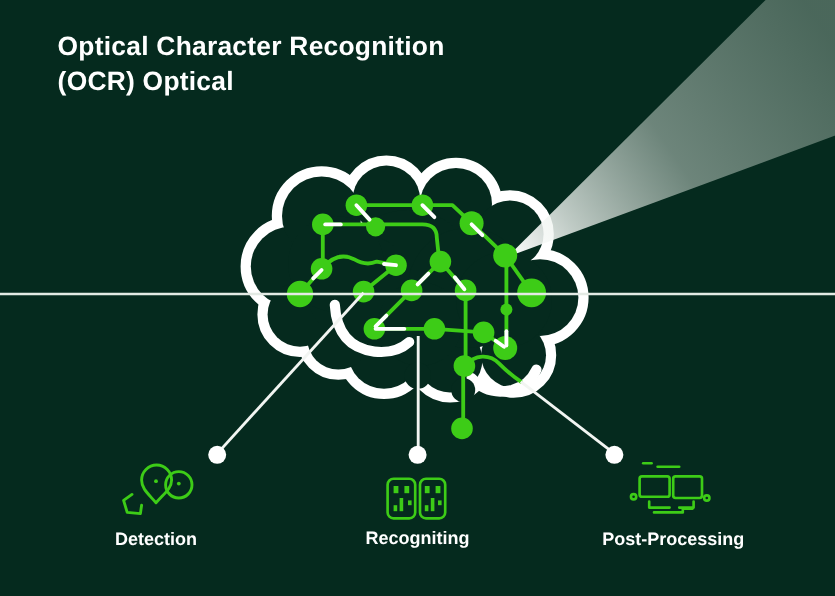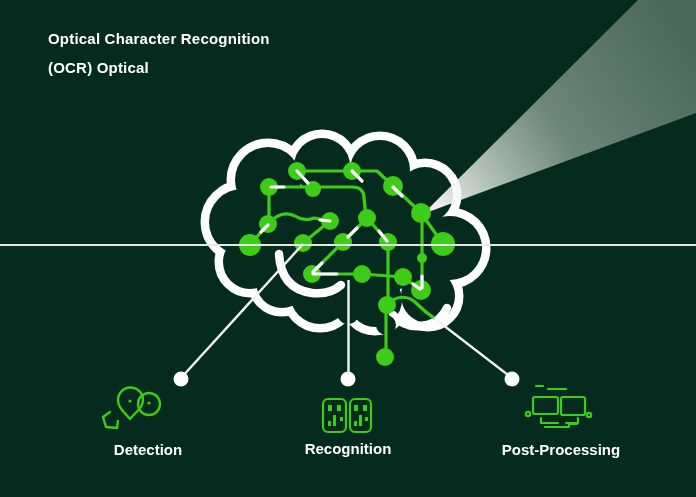--- a/index.html
+++ b/index.html
@@ -3,27 +3,27 @@
 <meta charset="utf-8">
 <style>
   html,body{margin:0;padding:0;background:#222;}
   #page{
     position:relative;width:696px;height:497px;overflow:hidden;
     background:#052a1e;
     font-family:"Liberation Sans", sans-serif;
   }
   #title{
     position:absolute;left:48px;top:24px;color:#ffffff;
-    font-size:15px;font-weight:700;line-height:29px;letter-spacing:.2px;
+    font-size:22px;font-weight:700;line-height:29px;letter-spacing:.2px;
   }
   .stage-label{
     position:absolute;color:#ffffff;font-weight:700;font-size:15px;
     transform:translateX(-50%);text-align:center;line-height:21px;white-space:nowrap;
   }
-  #label-detection{left:148px;top:439px;}
+  #label-detection{left:130px;top:439px;}
   #label-ocr{left:348px;top:438px;}
   #label-post{left:561px;top:439px;text-align:center;}
   svg{position:absolute;left:0;top:0;}
 </style>
 </head>
 <body>
 
 <div id="page">
 
   <svg width="696" height="497" viewBox="0 0 696 497">
@@ -195,18 +195,18 @@
   </svg>
 
   <div id="title">
     <div>Optical Character Recognition</div>
     <div>(OCR) Optical</div>
   </div>
 
   <div id="label-detection" class="stage-label">Detection</div>
 
   <div id="label-ocr" class="stage-label">
-    <div>Recognition</div>
+    <div>Recogniting</div>
   </div>
 
   <div id="label-post" class="stage-label">Post-Processing</div>
 
 </div>
 
 </body></html>

